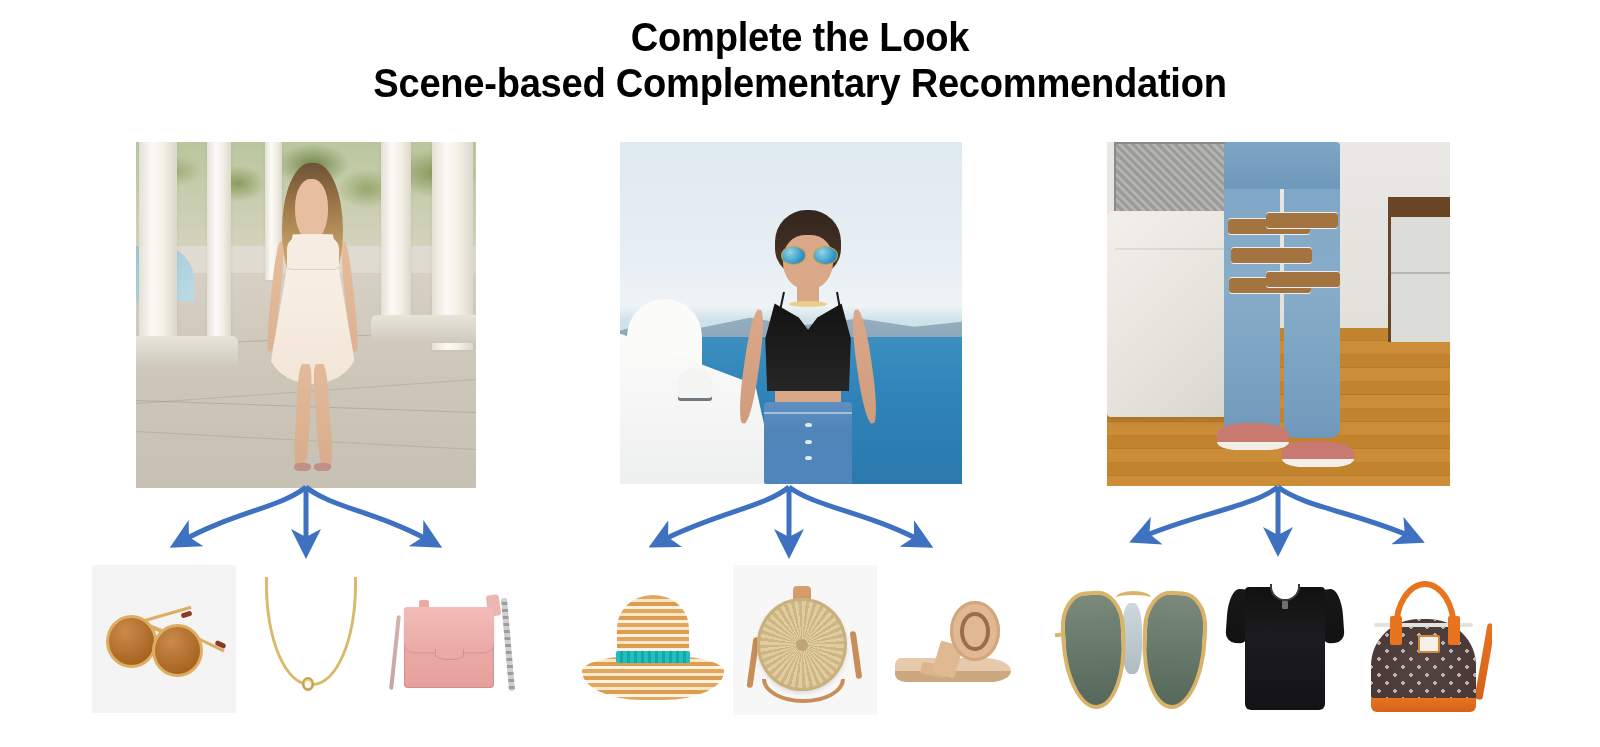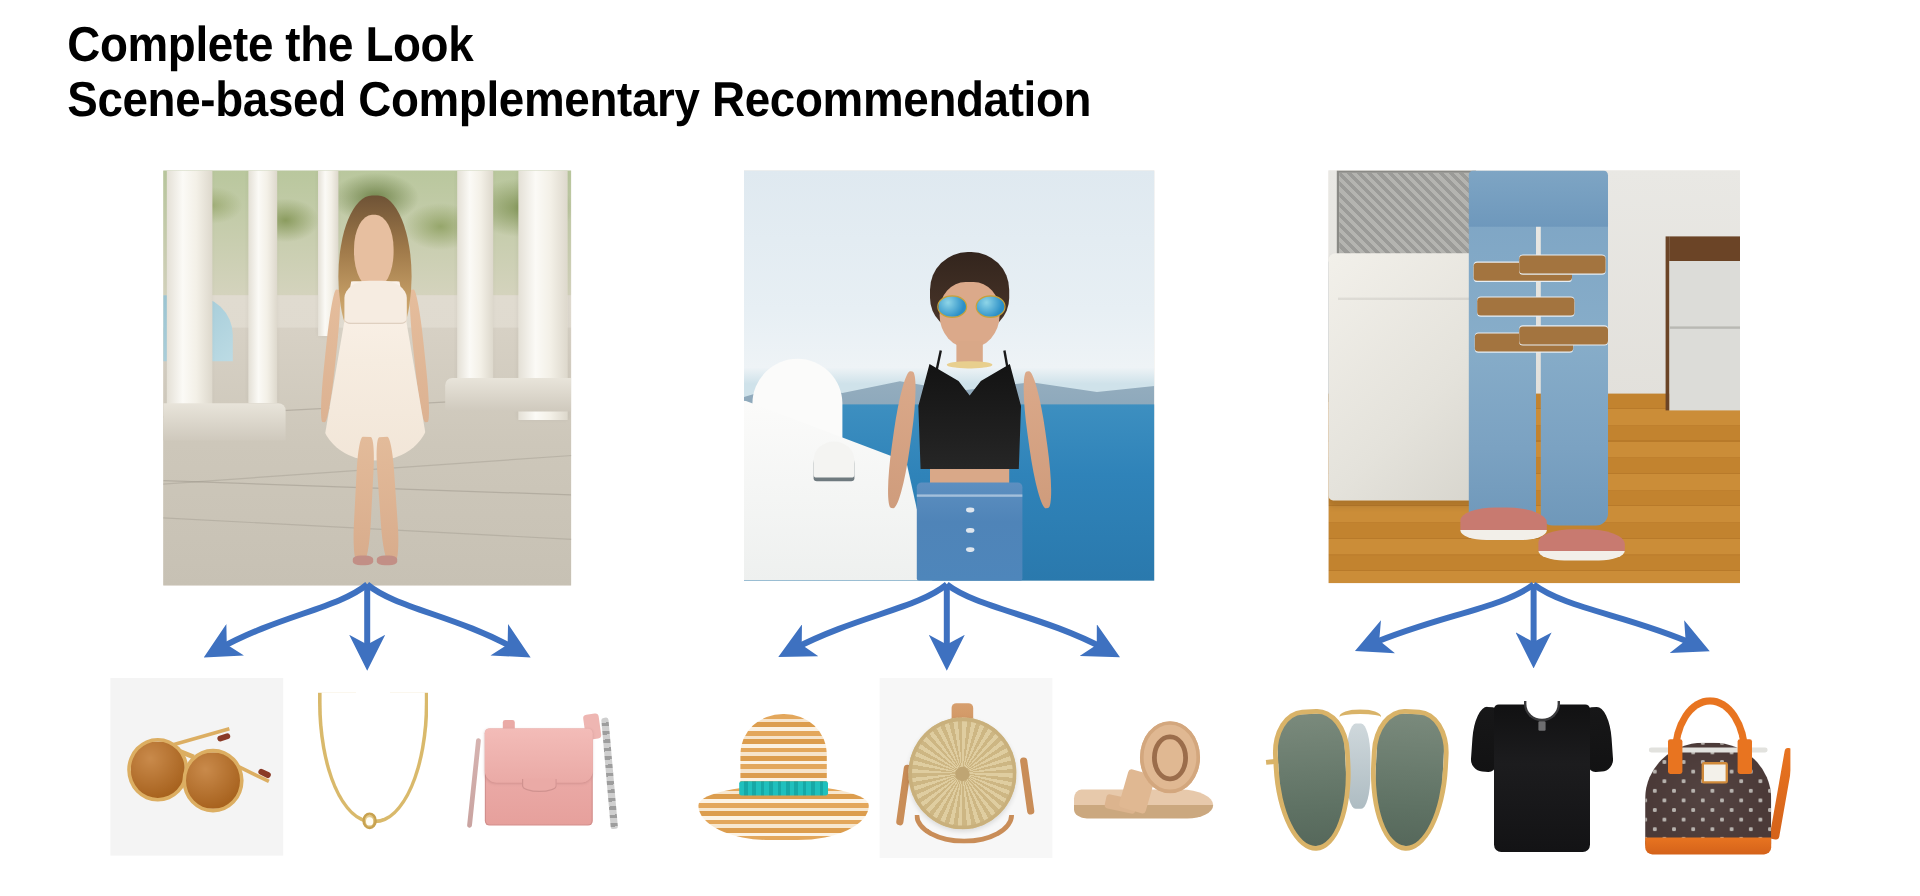--- a/index.html
+++ b/index.html
@@ -21,21 +21,21 @@
     height: 747px;
     background: #ffffff;
   }
 
   
   .title-block {
     position: absolute;
     left: 0;
     top: 14px;
     width: 1600px;
-    text-align: left;
+    text-align: center;
   }
   .title-line {
     font-family: "Liberation Sans", sans-serif;
     font-weight: bold;
     color: #000000;
     letter-spacing: -0.3px;
     line-height: 1.13;
     transform: scaleX(0.93);
     transform-origin: center top;
   }

